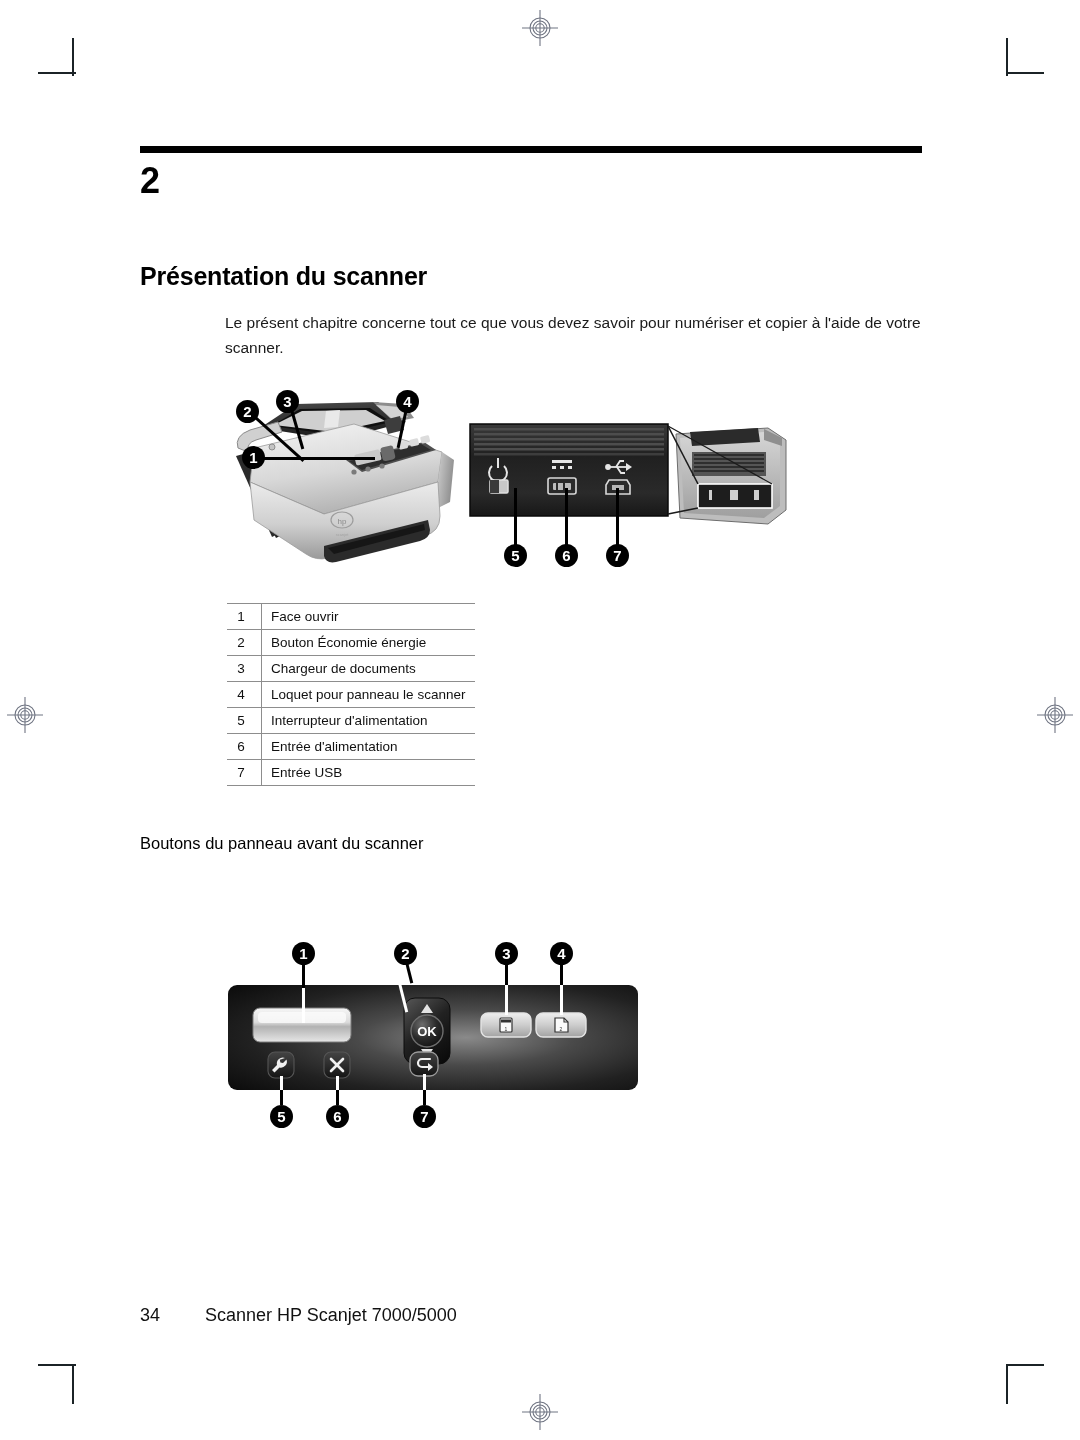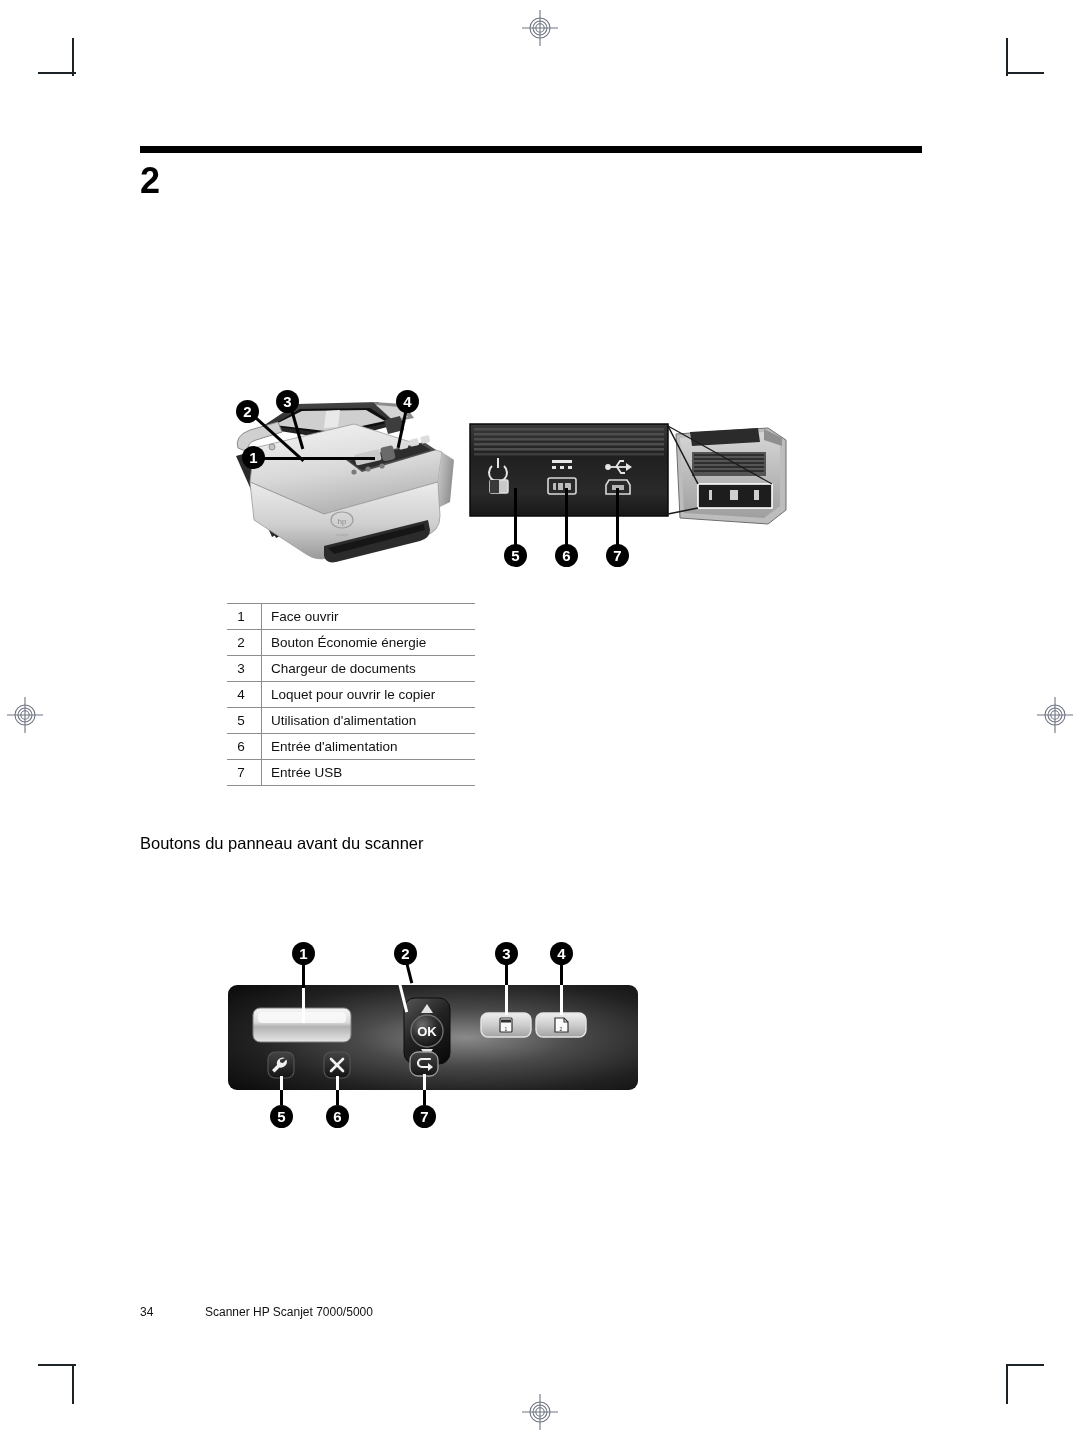--- a/index.html
+++ b/index.html
@@ -101,21 +101,21 @@
     text-align: center;
     border-right: 1.3px solid #8d8d8d;
     padding-right: 6px;
   }
   .legend td.lbl { padding-left: 9px; white-space: nowrap; }
 
   
   .footer {
     position: absolute;
     left: 140px; top: 1305px;
-    font-size: 12px;
+    font-size: 18px;
     color: #111;
     display: flex;
   }
   .footer .pg { width: 65px; }
 
   
   .figure { position: absolute; }
 
   .callout {
     position: absolute;
@@ -203,21 +203,23 @@
 </div>
 
 <div class="page">
 
   <div class="chapter-rule"></div>
 
   <div class="chapter-head">
     <div class="chapter-num">2</div>
   </div>
 
-
+  <div class="h1">Présentation du scanner</div>
+
+  <div class="body-para para-intro">Le présent chapitre concerne tout ce que vous devez savoir pour numériser et copier à l'aide de votre scanner.</div>
 
   <div class="figure" style="left:228px; top:386px; width:235px; height:185px;">
 
     <div class="leader t" style="left:59px; top:13px; height:52px; transform:rotate(-16deg); transform-origin: top center;"></div>
     <div class="leader t" style="left:179px; top:13px; height:50px; transform:rotate(12deg); transform-origin: top center;"></div>
     <div class="leader t" style="left:22px; top:28px; height:70px; transform:rotate(-48deg); transform-origin: top center;"></div>
     <div class="leader w" style="left:32px; top:71px; width:115px;"></div>
 
     <svg width="235" height="185" viewBox="0 0 235 185" style="position:absolute; left:0; top:0;">
       <defs>
@@ -396,25 +398,25 @@
       <tr>
         <td class="num">2</td>
         <td class="lbl">Bouton Économie énergie</td>
       </tr>
       <tr>
         <td class="num">3</td>
         <td class="lbl">Chargeur de documents</td>
       </tr>
       <tr>
         <td class="num">4</td>
-        <td class="lbl">Loquet pour ouvrir le copier</td>
+        <td class="lbl">Loquet pour panneau le scanner</td>
       </tr>
       <tr>
         <td class="num">5</td>
-        <td class="lbl">Utilisation d'alimentation</td>
+        <td class="lbl">Interrupteur d'alimentation</td>
       </tr>
       <tr>
         <td class="num">6</td>
         <td class="lbl">Entrée d'alimentation</td>
       </tr>
       <tr>
         <td class="num">7</td>
         <td class="lbl">Entrée USB</td>
       </tr>
     </tbody>

